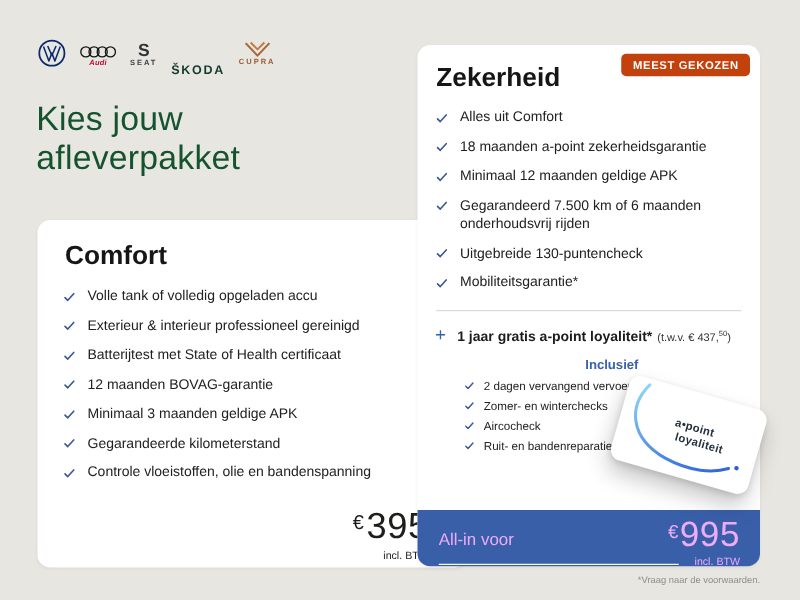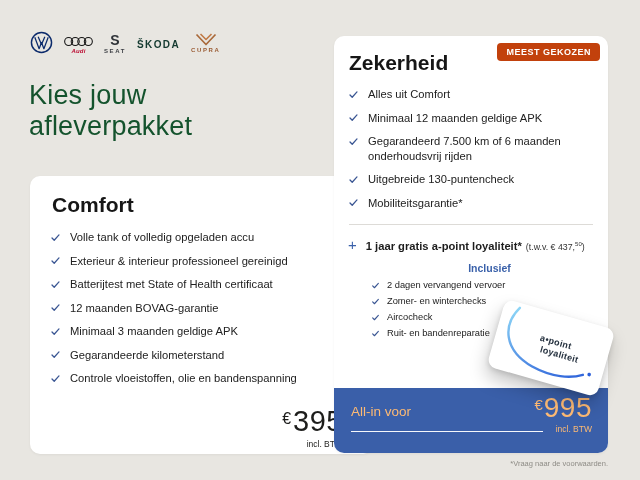--- a/index.html
+++ b/index.html
@@ -11,21 +11,21 @@
     -webkit-font-smoothing:antialiased;
   }
   .page { position:relative; width:640px; height:480px; overflow:hidden; }
 
   
   .brand-bar { position:absolute; left:30px; top:31px; display:flex; align-items:flex-start; gap:11px; height:28px; }
   .brand { display:flex; flex-direction:column; align-items:center; }
   .brand-sub { font-size:6px; font-weight:700; letter-spacing:1.6px; color:#3C3F44; margin-top:1px; }
   .brand-sub.audi { color:#BB0A30; letter-spacing:0.2px; font-style:italic; }
   .brand-sub.cupra { color:#9A5B33; }
-  .brand-skoda-word { font-size:10px; font-weight:800; letter-spacing:1.4px; color:#143A30; margin-top:8px; }
+  .brand-skoda-word { font-size:10px; font-weight:800; letter-spacing:1.4px; color:#143A30; margin-top:20px; }
   .seat-s { font-size:14px; font-weight:900; color:#2E3237; line-height:13px; letter-spacing:0; }
 
   
   .heading { position:absolute; left:29px; top:80px; font-size:27px; line-height:31px; font-weight:500; color:#14532d; letter-spacing:0.2px; }
 
   
   .card { position:absolute; background:#FFFFFF; border-radius:10px; box-shadow:0 1px 3px rgba(0,0,0,0.05); }
   .card-comfort { left:30px; top:176px; width:343px; height:278px; }
   .card-zeker   { left:334px; top:36px;  width:274px; height:417px; }
 
@@ -63,21 +63,21 @@
   ul.mini-list li { display:flex; align-items:flex-start; gap:7px; font-size:9.3px; font-weight:500; color:#222; margin-bottom:5px; line-height:11px; }
   ul.mini-list li .chk { flex:0 0 auto; margin-top:0.5px; }
 
   
   .loyalty-card { position:absolute; width:114px; height:70px; right:0px; top:277px; background:#FFFFFF; border-radius:9px;
     transform:rotate(16deg); box-shadow:0 10px 18px rgba(0,0,0,0.22), 0 2px 5px rgba(0,0,0,0.12); z-index:3; overflow:hidden; }
   .lc-text { position:absolute; top:23px; left:44px; font-size:9px; font-weight:700; color:#24303E; line-height:10.5px; letter-spacing:0.3px; }
   .lc-text .l2 { display:block; margin-left:3px; }
 
   
-  .zfooter { position:absolute; left:0; right:0; bottom:0; height:65px; background:#3A5FA9; border-radius:0 0 10px 10px; color:#fdba74; z-index:1; }
+  .zfooter { position:absolute; left:0; right:0; bottom:0; height:45px; background:#3A5FA9; border-radius:0 0 10px 10px; color:#f0abfc; z-index:1; }
   .zfooter-label { position:absolute; left:17px; top:16px; font-size:13.5px; font-weight:500; }
   .zfooter-line  { position:absolute; left:17px; top:43px; width:192px; border-top:1.2px solid rgba(255,255,255,0.95); }
   .zfooter-price { position:absolute; right:16px; top:4px; white-space:nowrap; }
   .zfooter-cur   { font-size:15px; font-weight:500; vertical-align:7px; margin-right:1px; }
   .zfooter-amt   { font-size:28px; font-weight:500; letter-spacing:0.5px; }
   .zfooter-note  { position:absolute; right:16px; top:36px; font-size:8.5px; font-weight:500; }
 
   .footnote { position:absolute; left:334px; top:459px; width:274px; text-align:right; font-size:7.5px; color:#8E8C86; }
 </style>
 </head>
@@ -189,20 +189,26 @@
     <h2>Zekerheid</h2>
     <ul class="check-list">
 
         <li>
           <svg class="chk" width="11" height="11" viewBox="0 0 12 12">
             <path d="M2.2 6.6 L4.6 9 L9.8 3.2" stroke="#3A5693" stroke-width="1.4" fill="none" stroke-linecap="round" stroke-linejoin="round"></path>
           </svg>
           <span>Alles uit Comfort</span>
         </li>
 
+        <li>
+          <svg class="chk" width="11" height="11" viewBox="0 0 12 12">
+            <path d="M2.2 6.6 L4.6 9 L9.8 3.2" stroke="#3A5693" stroke-width="1.4" fill="none" stroke-linecap="round" stroke-linejoin="round"></path>
+          </svg>
+          <span>18 maanden a-point zekerheidsgarantie</span>
+        </li>
 
         <li>
           <svg class="chk" width="11" height="11" viewBox="0 0 12 12">
             <path d="M2.2 6.6 L4.6 9 L9.8 3.2" stroke="#3A5693" stroke-width="1.4" fill="none" stroke-linecap="round" stroke-linejoin="round"></path>
           </svg>
           <span>Minimaal 12 maanden geldige APK</span>
         </li>
 
         <li>
           <svg class="chk" width="11" height="11" viewBox="0 0 12 12">

